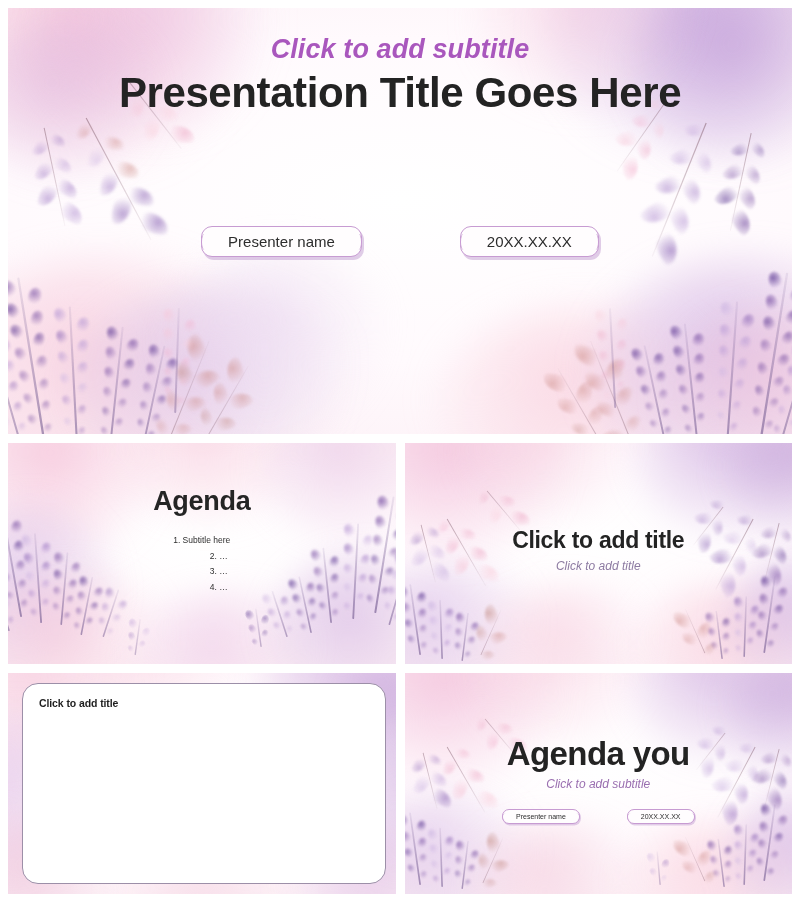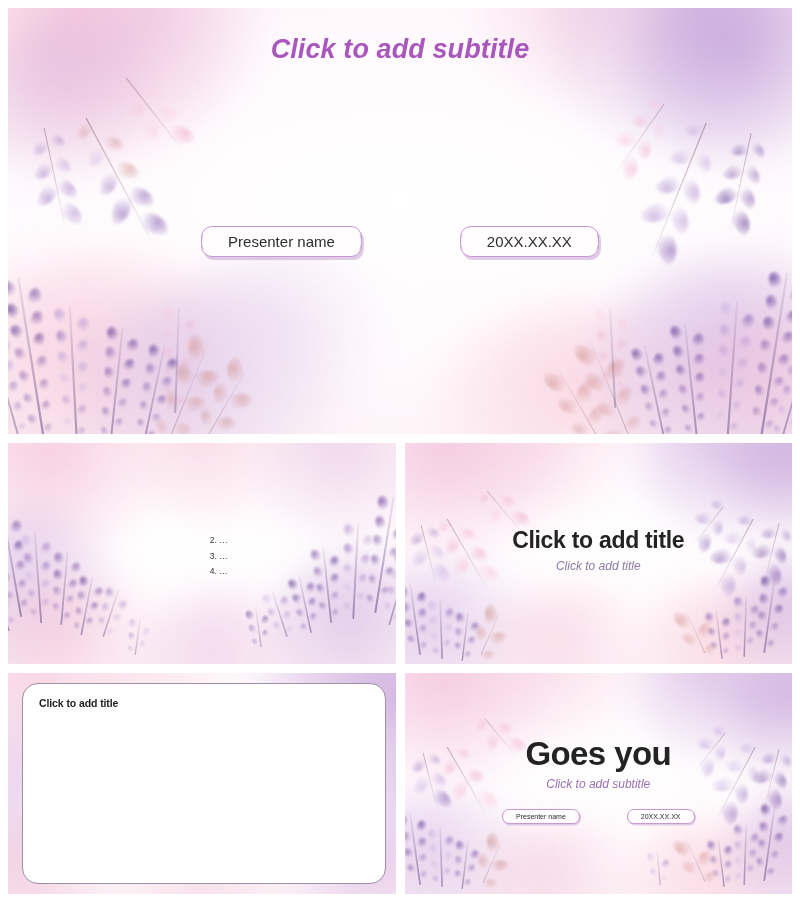--- a/index.html
+++ b/index.html
@@ -418,20 +418,21 @@
           <div class="bud" style="top: 51.1111px; width: 8.22222px; height: 11.6667px; background: radial-gradient(circle at 40% 35%, rgba(238, 170, 198, 0.59), rgba(255, 255, 255, 0) 78%); transform: translateX(1.22222px) rotate(28.6667deg); filter: blur(1.1px);"></div>
           <div class="bud" style="top: 61.3333px; width: 7.66667px; height: 11px; background: radial-gradient(circle at 40% 35%, rgba(238, 170, 198, 0.55), rgba(255, 255, 255, 0) 78%); transform: translateX(-8.66667px) rotate(-30deg); filter: blur(1.1px);"></div>
           <div class="bud" style="top: 71.5556px; width: 7.11111px; height: 10.3333px; background: radial-gradient(circle at 40% 35%, rgba(243, 178, 206, 0.5), rgba(255, 255, 255, 0) 78%); transform: translateX(0.111111px) rotate(31.3333deg); filter: blur(1.1px);"></div>
           <div class="bud" style="top: 81.7778px; width: 6.55556px; height: 9.66667px; background: radial-gradient(circle at 40% 35%, rgba(250, 210, 222, 0.46), rgba(255, 255, 255, 0) 78%); transform: translateX(-7.55556px) rotate(-32.6667deg); filter: blur(1.1px);"></div>
         </div>
       </div>
 
     <div class="slide-content">
       <div class="hero-stack">
         <p class="hero-sub">Click to add subtitle</p>
+        <h1 class="hero-title">Presentation Title Goes Here</h1>
       </div>
       <div class="hero-pills">
         <span class="pill lg">Presenter name</span>
         <span class="pill lg">20XX.XX.XX</span>
       </div>
     </div>
   </div>
 
   <div class="grid">
 
@@ -579,21 +580,23 @@
           <div class="sprig" style="left: 120px; top: 160px; width: 14px; height: 52px; transform: rotate(8deg) scale(0.7); opacity: 0.55;">
             <div class="stem"></div>
             <div class="bud" style="top: 0px; width: 11px; height: 15px; background: radial-gradient(circle at 40% 35%, rgba(186, 156, 214, 0.8), rgba(255, 255, 255, 0) 78%); transform: translateX(-12px) rotate(-22deg); filter: blur(1.1px);"></div>
             <div class="bud" style="top: 9.568px; width: 10px; height: 13.8px; background: radial-gradient(circle at 40% 35%, rgba(205, 182, 226, 0.72), rgba(255, 255, 255, 0) 78%); transform: translateX(3px) rotate(24.4deg); filter: blur(1.1px);"></div>
             <div class="bud" style="top: 19.136px; width: 9px; height: 12.6px; background: radial-gradient(circle at 40% 35%, rgba(146, 110, 186, 0.65), rgba(255, 255, 255, 0) 78%); transform: translateX(-10px) rotate(-26.8deg); filter: blur(1.1px);"></div>
             <div class="bud" style="top: 28.704px; width: 8px; height: 11.4px; background: radial-gradient(circle at 40% 35%, rgba(186, 156, 214, 0.57), rgba(255, 255, 255, 0) 78%); transform: translateX(1px) rotate(29.2deg); filter: blur(1.1px);"></div>
             <div class="bud" style="top: 38.272px; width: 7px; height: 10.2px; background: radial-gradient(circle at 40% 35%, rgba(165, 130, 200, 0.5), rgba(255, 255, 255, 0) 78%); transform: translateX(-8px) rotate(-31.6deg); filter: blur(1.1px);"></div>
           </div>
         </div>
       <div class="slide-content">
+        <h2 class="agenda-title">Agenda</h2>
         <ul class="agenda-list">
+          <li class="lead">1. Subtitle here</li>
           <li class="sub">2. …</li>
           <li class="sub">3. …</li>
           <li class="sub">4. …</li>
         </ul>
       </div>
     </div>
 
     <div class="slide small">
       <div class="wash base"></div>
       <div class="wash" id="section-art">
@@ -891,21 +894,21 @@
           <div class="sprig" style="left: 248px; top: 164px; width: 14px; height: 48px; transform: rotate(-5deg) scale(0.7); opacity: 0.55;">
             <div class="stem"></div>
             <div class="bud" style="top: 0px; width: 11px; height: 15px; background: radial-gradient(circle at 40% 35%, rgba(205, 182, 226, 0.8), rgba(255, 255, 255, 0) 78%); transform: translateX(-12px) rotate(-22deg); filter: blur(1.1px);"></div>
             <div class="bud" style="top: 11.04px; width: 9.75px; height: 13.5px; background: radial-gradient(circle at 40% 35%, rgba(146, 110, 186, 0.71), rgba(255, 255, 255, 0) 78%); transform: translateX(2.75px) rotate(25deg); filter: blur(1.1px);"></div>
             <div class="bud" style="top: 22.08px; width: 8.5px; height: 12px; background: radial-gradient(circle at 40% 35%, rgba(186, 156, 214, 0.61), rgba(255, 255, 255, 0) 78%); transform: translateX(-9.5px) rotate(-28deg); filter: blur(1.1px);"></div>
             <div class="bud" style="top: 33.12px; width: 7.25px; height: 10.5px; background: radial-gradient(circle at 40% 35%, rgba(205, 182, 226, 0.52), rgba(255, 255, 255, 0) 78%); transform: translateX(0.25px) rotate(31deg); filter: blur(1.1px);"></div>
           </div>
         </div>
       <div class="slide-content">
         <div class="ty-stack">
-          <h2 class="ty-title">Goes you</h2>
+          <h2 class="ty-title">Agenda you</h2>
           <p class="ty-sub">Click to add subtitle</p>
         </div>
         <div class="ty-pills">
           <span class="pill sm">Presenter name</span>
           <span class="pill sm">20XX.XX.XX</span>
         </div>
       </div>
     </div>
 
   </div>

